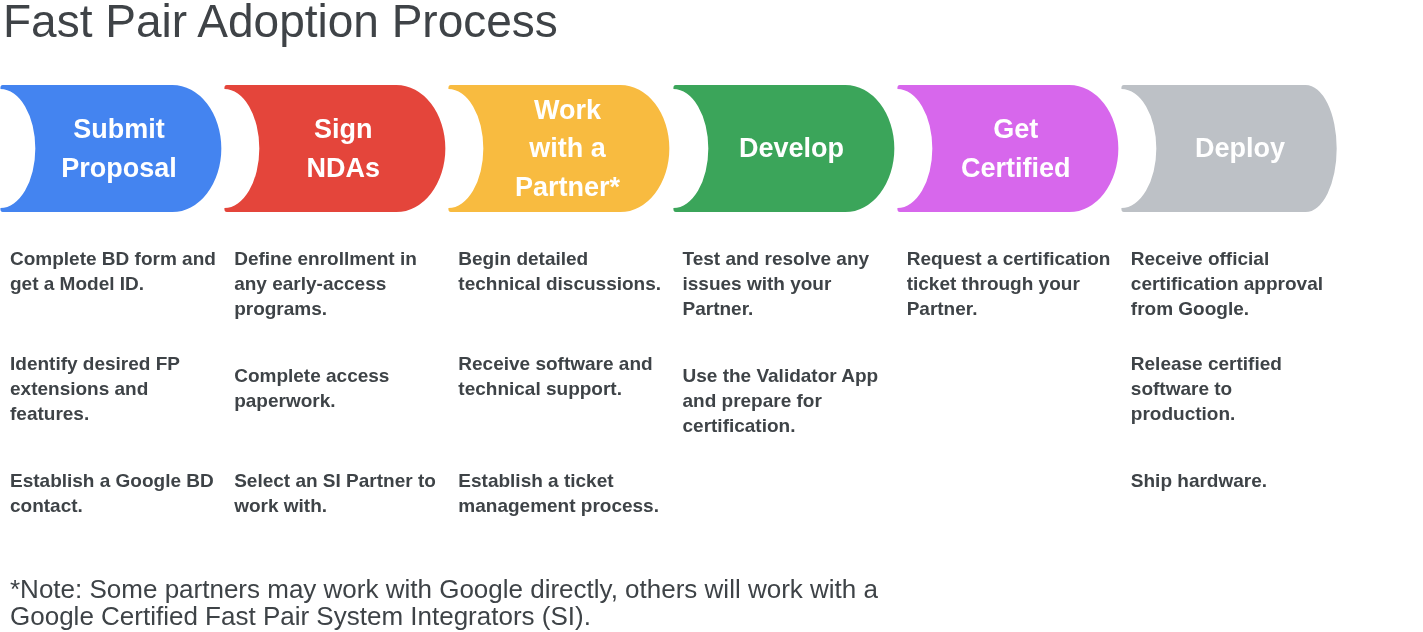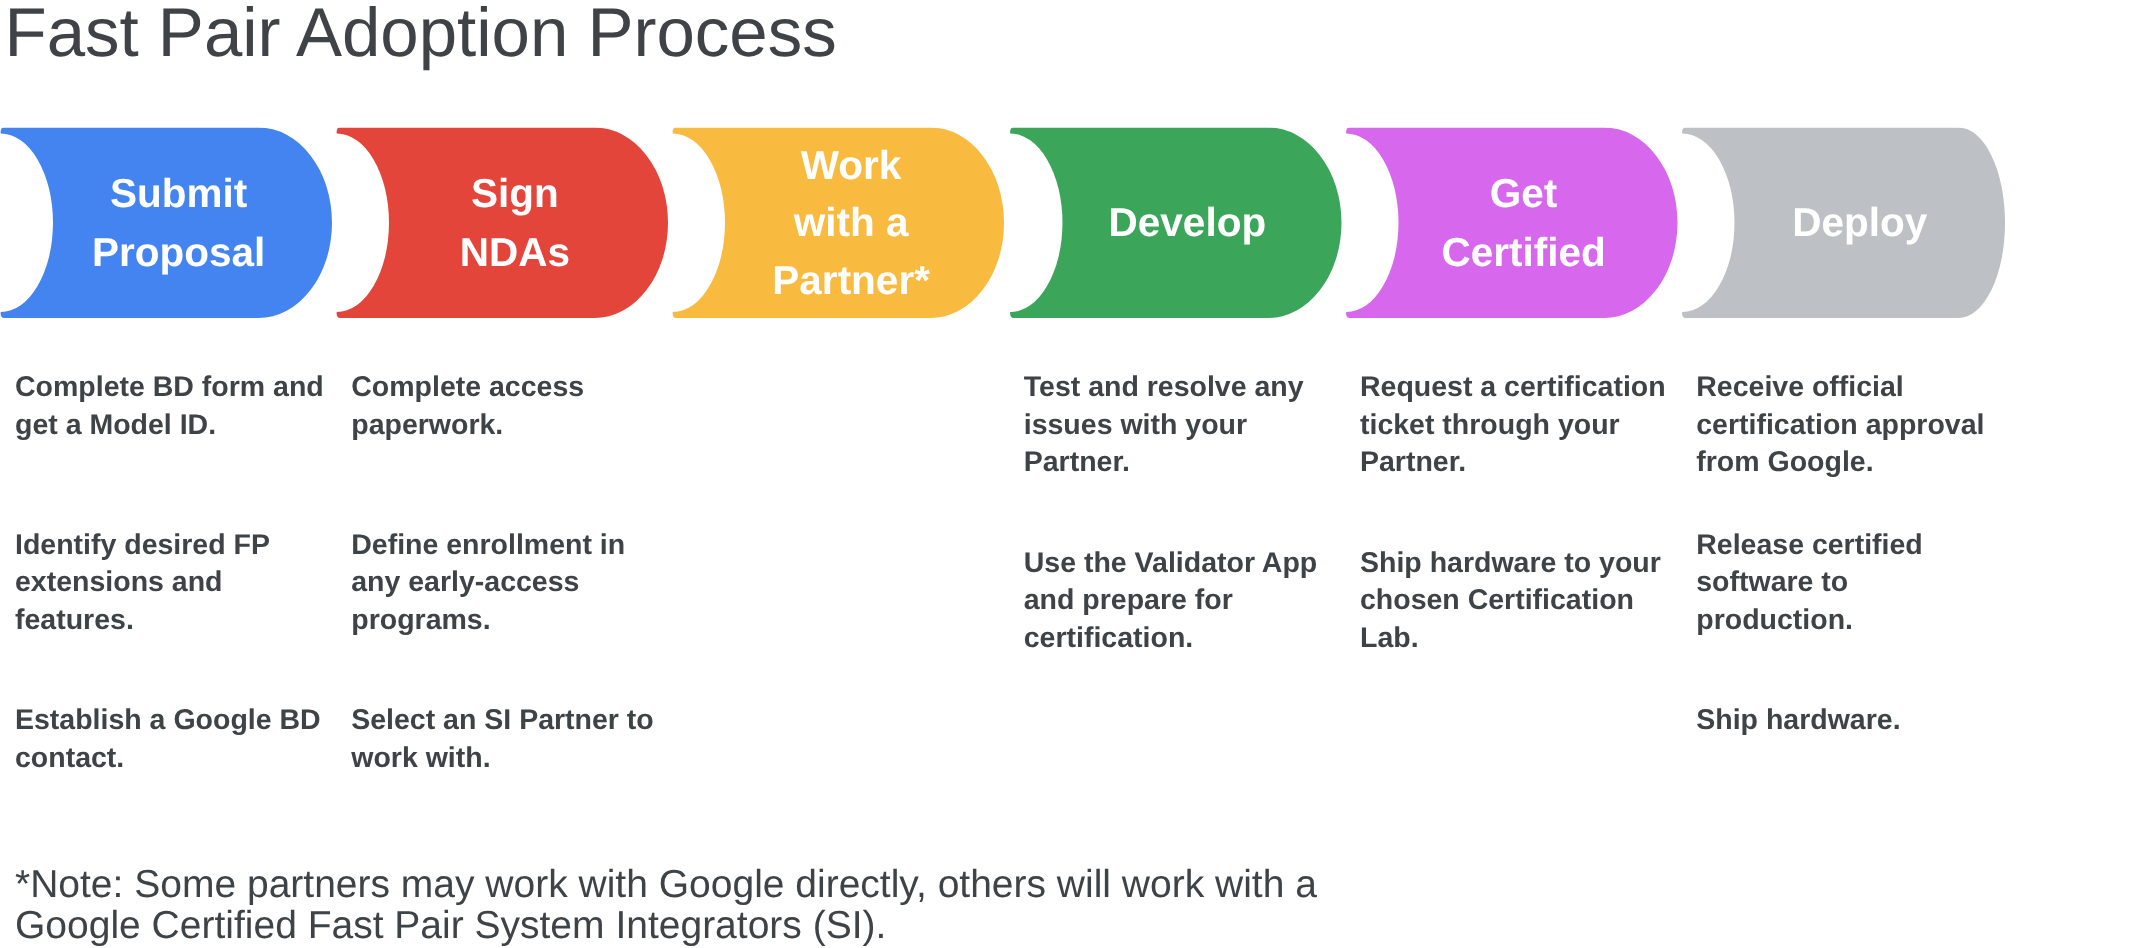--- a/index.html
+++ b/index.html
@@ -73,38 +73,46 @@
 
     <div class="step-col">
       <div class="shape-wrap">
         <svg viewBox="0 0 238 127" preserveAspectRatio="none">
           <path d="M 3 0 H 183 A 52 63.5 0 0 1 183 127 H 3 Q 0 127 0.5 123 A 37 59.5 0 0 0 0.5 4 Q 0 0 3 0 Z" fill="#E4453B"></path>
         </svg>
         <div class="step-label">Sign
 NDAs</div>
       </div>
       <div class="tasks">
-        <p class="task r1">Complete access
-paperwork.</p>
         <p class="task r2">Define enrollment in
 any early-access
 programs.</p>
+        <p class="task r1">Complete access
+paperwork.</p>
         <p class="task r3">Select an SI Partner to
 work with.</p>
       </div>
     </div>
 
     <div class="step-col">
       <div class="shape-wrap">
         <svg viewBox="0 0 238 127" preserveAspectRatio="none">
           <path d="M 3 0 H 183 A 52 63.5 0 0 1 183 127 H 3 Q 0 127 0.5 123 A 37 59.5 0 0 0 0.5 4 Q 0 0 3 0 Z" fill="#F8BB40"></path>
         </svg>
         <div class="step-label">Work
 with a
 Partner*</div>
+      </div>
+      <div class="tasks">
+        <p class="task r1">Begin detailed
+technical discussions.</p>
+        <p class="task r2">Receive software and
+technical support.</p>
+        <p class="task r3">Establish a ticket
+management process.</p>
       </div>
     </div>
 
     <div class="step-col">
       <div class="shape-wrap">
         <svg viewBox="0 0 238 127" preserveAspectRatio="none">
           <path d="M 3 0 H 183 A 52 63.5 0 0 1 183 127 H 3 Q 0 127 0.5 123 A 37 59.5 0 0 0 0.5 4 Q 0 0 3 0 Z" fill="#3BA55A"></path>
         </svg>
         <div class="step-label">Develop</div>
       </div>
@@ -123,23 +131,20 @@
         <svg viewBox="0 0 238 127" preserveAspectRatio="none">
           <path d="M 3 0 H 183 A 52 63.5 0 0 1 183 127 H 3 Q 0 127 0.5 123 A 37 59.5 0 0 0 0.5 4 Q 0 0 3 0 Z" fill="#D767EC"></path>
         </svg>
         <div class="step-label">Get
 Certified</div>
       </div>
       <div class="tasks">
         <p class="task r2">Request a certification
 ticket through your
 Partner.</p>
-        <p class="task r3">Ship hardware to your
-chosen Certification
-Lab.</p>
       </div>
     </div>
 
     <div class="step-col">
       <div class="shape-wrap">
         <svg viewBox="0 0 238 127" preserveAspectRatio="none">
           <path d="M 3 0 H 196 A 33 63.5 0 0 1 196 127 H 3 Q 0 127 0.5 123 A 37 59.5 0 0 0 0.5 4 Q 0 0 3 0 Z" fill="#BDC1C6"></path>
         </svg>
         <div class="step-label">Deploy</div>
       </div>

